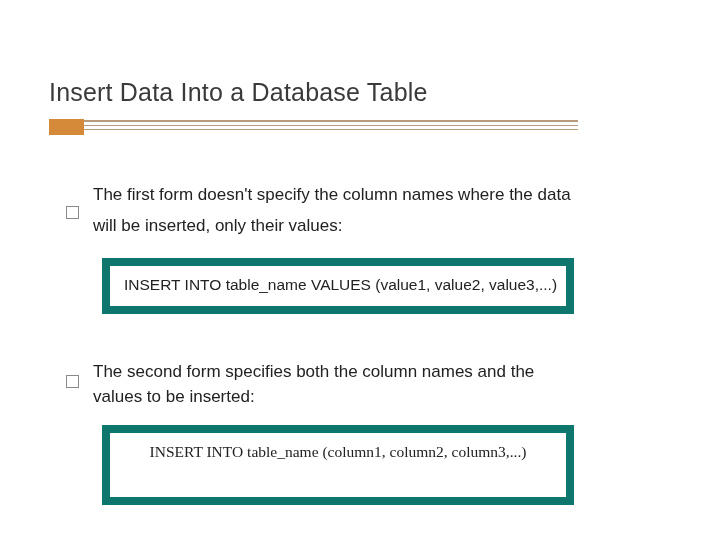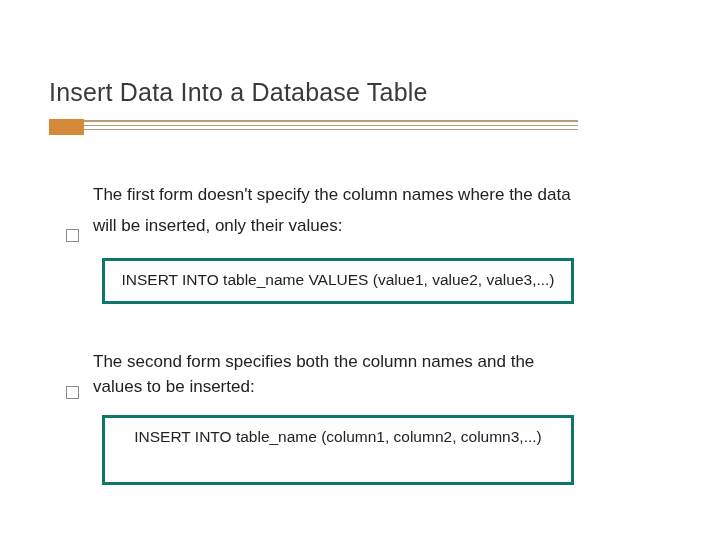--- a/index.html
+++ b/index.html
@@ -55,53 +55,54 @@
   .hr2 {
     height: 0;
     border-top: 1px solid #b89b7a;
     margin: 0;
   }
   .body {
     padding: 42px 62px 0 66px;
   }
   .bullet-item {
     display: flex;
-    align-items: flex-end;
+    align-items: center;
     margin-bottom: 0;
   }
   .bullet-box {
     flex: 0 0 auto;
     width: 11px;
     height: 11px;
     border: 1px solid #8a8a8a;
     background: #fff;
     margin: 4px 14px 0 0;
   }
   .bullet-text {
     font-size: 17px;
     line-height: 1.85;
     color: #222;
   }
   .bullet-text.tight {
     line-height: 1.45;
     margin-top: 10px;
   }
   .code-box {
-    border: 3px solid #0f766e;
+    border: 8px solid #0f766e;
     background: #ffffff;
     margin: 16px 0 36px 36px;
     padding: 10px 14px 12px 14px;
     font-size: 15.5px;
     color: #222;
     text-align: center;
     position: relative;
   }
   .code-box.tall {
     padding: 10px 14px 36px 14px;
     margin-bottom: 12px;
+    font-family: Liberation Serif, serif;
   }
   .code-line {
     white-space: nowrap;
   }
 </style>
 </head>
 <body>
 
 <div class="slide">
 

